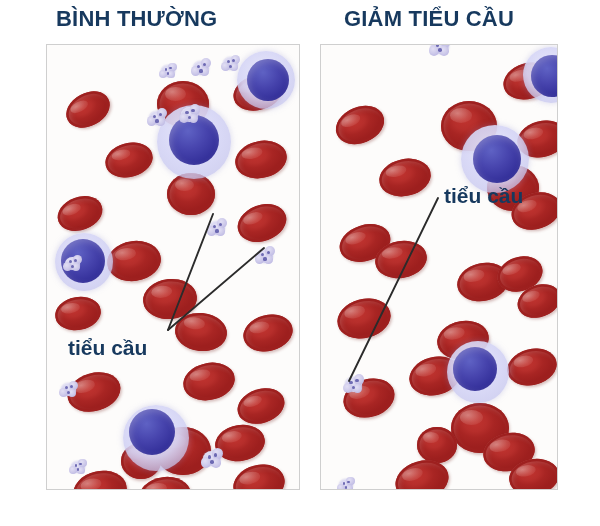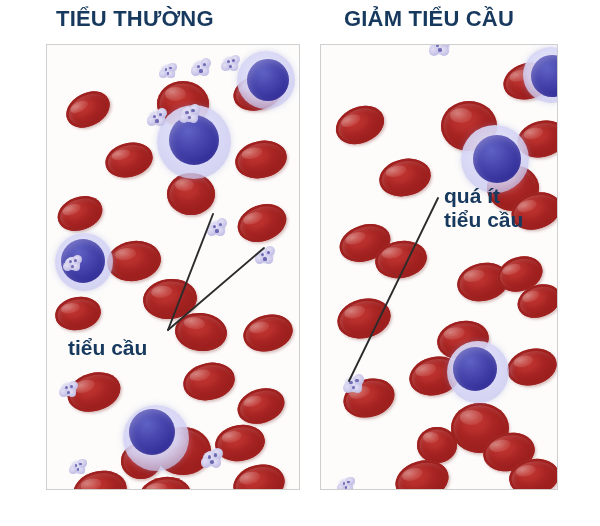--- a/index.html
+++ b/index.html
@@ -159,21 +159,21 @@
     white-space: nowrap;
   }
   #callout-left  { left: 68px;  top: 336px; }
   #callout-right { left: 444px; top: 184px; text-align: left; }
 </style>
 </head>
 <body>
 
 <div id="root">
 
-  <div class="panel-title" id="title-left">TIỂU THƯỜNG</div>
+  <div class="panel-title" id="title-left">BÌNH THƯỜNG</div>
 
   <div class="panel-title" id="title-right">GIẢM TIỂU CẦU</div>
 
   <div class="panel" id="panel-left">
     <div class="panel-clip" id="clip-left">
         <div class="rbc" style="left: 18px; top: 48px; width: 46px; height: 33px; transform: rotate(-28deg);"></div>
         <div class="rbc" style="left: 58px; top: 98px; width: 48px; height: 34px; transform: rotate(-14deg);"></div>
         <div class="rbc" style="left: 10px; top: 152px; width: 46px; height: 33px; transform: rotate(-20deg);"></div>
         <div class="rbc" style="left: 8px; top: 252px; width: 46px; height: 33px; transform: rotate(-10deg);"></div>
         <div class="rbc" style="left: 110px; top: 36px; width: 52px; height: 46px; transform: rotate(0deg);"></div>
@@ -358,17 +358,16 @@
 
   <svg class="leader-svg" id="leaders">
       <line class="leader-line" x1="168" y1="330" x2="213" y2="214"></line>
       <line class="leader-line" x1="168" y1="330" x2="264" y2="248"></line>
       <line class="leader-line" x1="349" y1="381" x2="438" y2="198"></line>
     </svg>
 
   <div class="callout" id="callout-left">tiểu cầu</div>
 
   <div class="callout" id="callout-right">
-    <div>quá ít</div>
     <div>tiểu cầu</div>
   </div>
 
 </div>
 
 </body></html>

